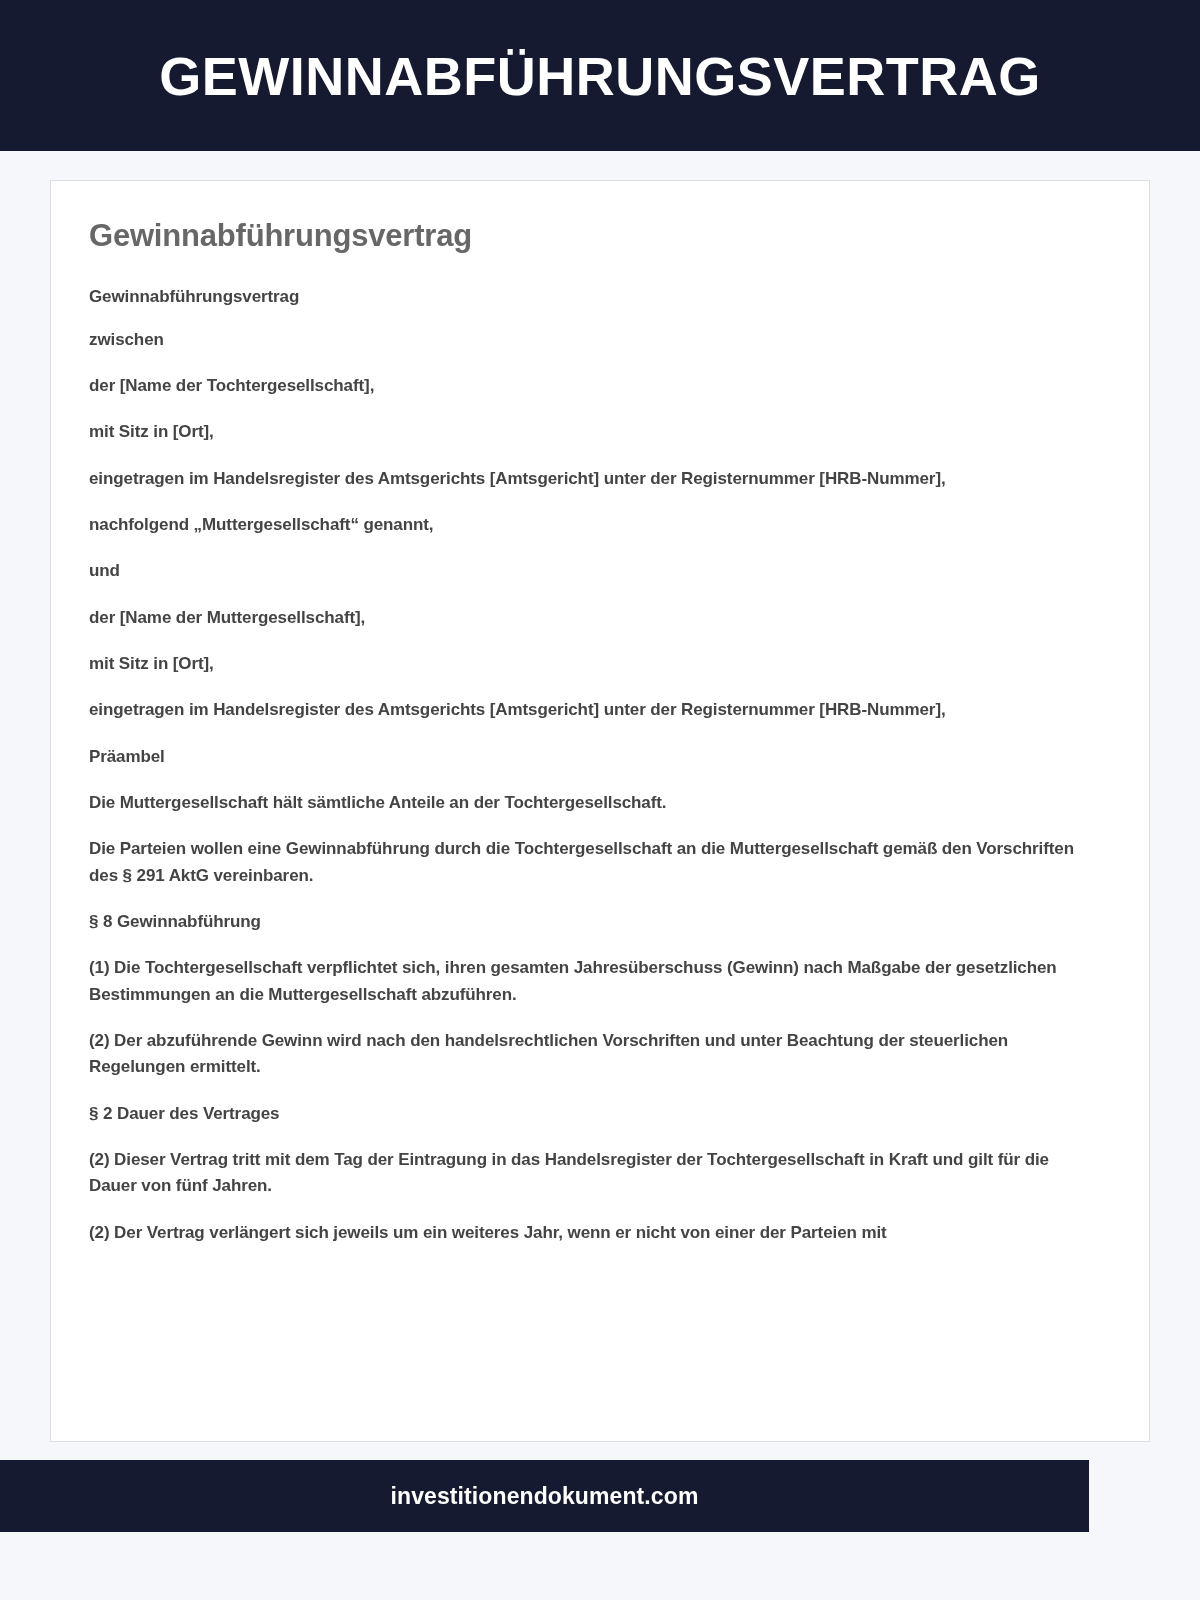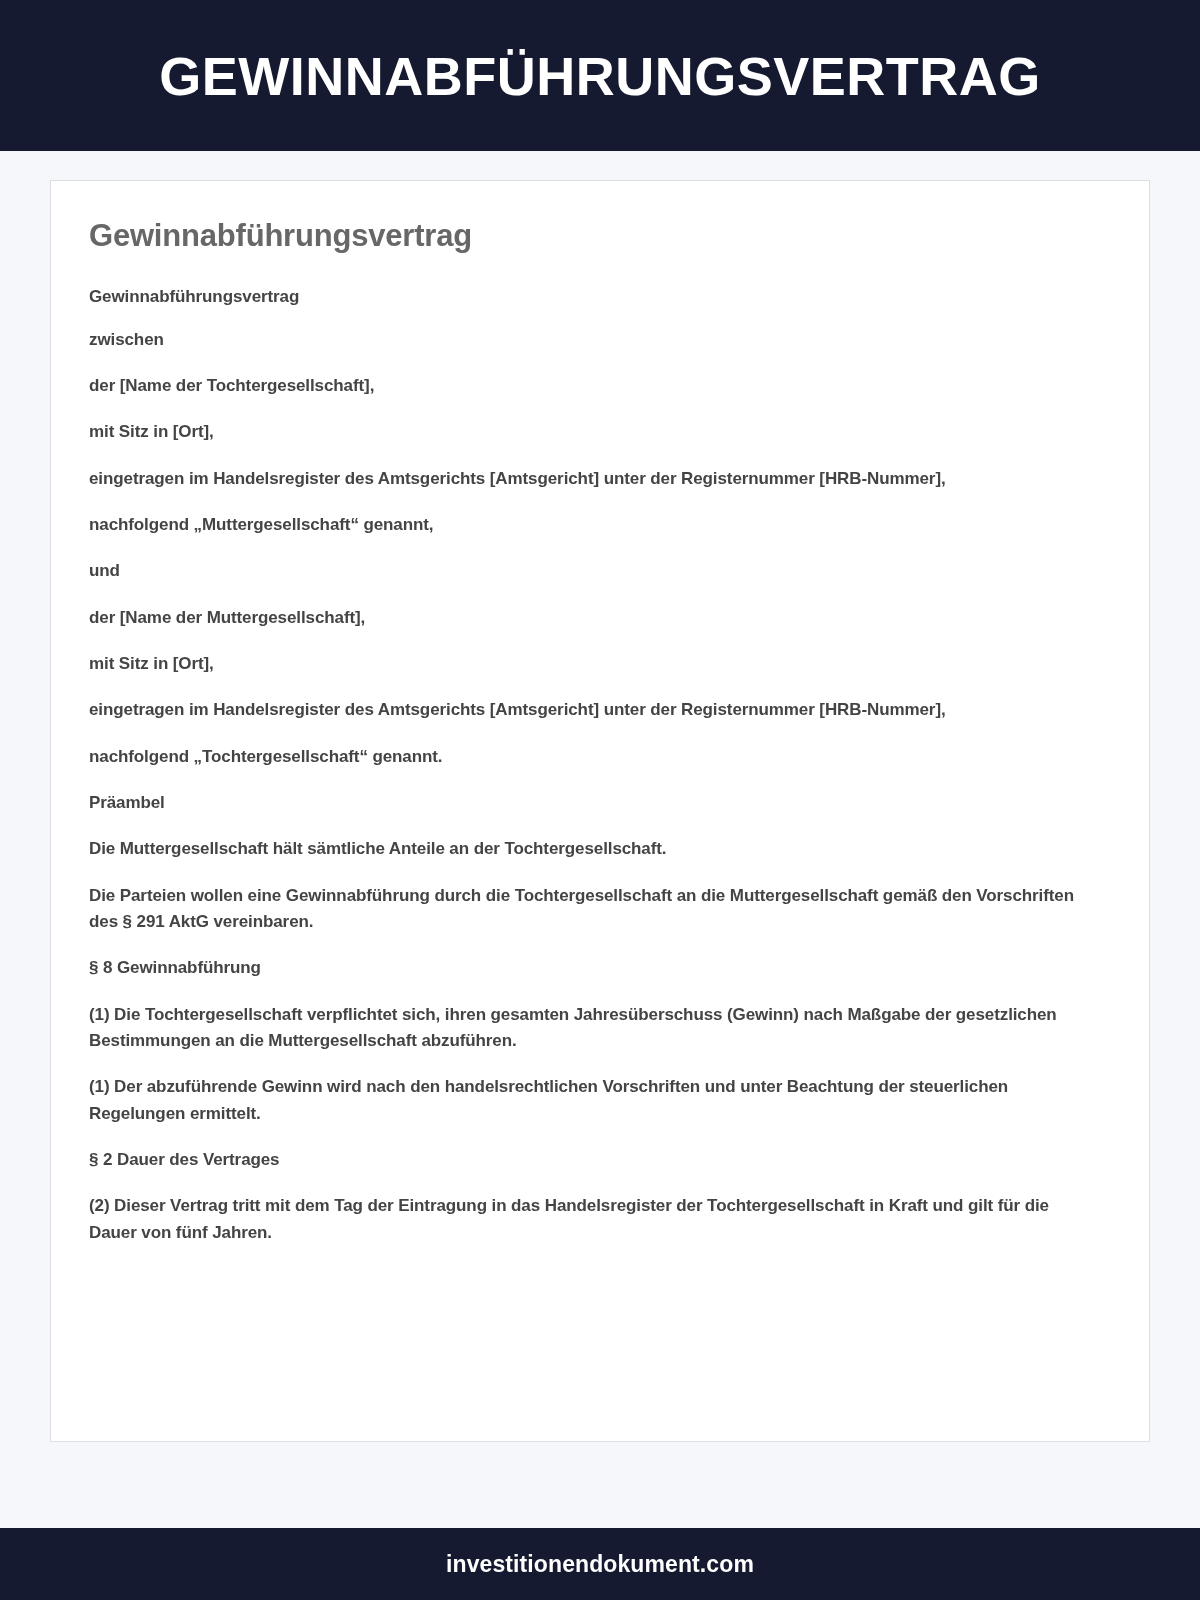--- a/index.html
+++ b/index.html
@@ -84,22 +84,22 @@
     margin-top: 6px;
   }
   p.doc-para.tight {
     margin-bottom: 16px;
   }
 
   
   .bottom-banner {
     position: absolute;
     left: 0;
-    top: 1528px;
-    width: 1200px;
+    top: 1460px;
+    width: 1089px;
     height: 72px;
     background: #151a30;
     display: flex;
     align-items: center;
     justify-content: center;
     box-sizing: border-box;
   }
   .bottom-banner-text {
     color: #ffffff;
     font-size: 23px;
@@ -123,28 +123,28 @@
       <p class="doc-para tight">Gewinnabführungsvertrag</p>
       <p class="doc-para">zwischen</p>
       <p class="doc-para">der [Name der Tochtergesellschaft],</p>
       <p class="doc-para">mit Sitz in [Ort],</p>
       <p class="doc-para">eingetragen im Handelsregister des Amtsgerichts [Amtsgericht] unter der Registernummer [HRB-Nummer],</p>
       <p class="doc-para">nachfolgend „Muttergesellschaft“ genannt,</p>
       <p class="doc-para gap-before">und</p>
       <p class="doc-para">der [Name der Muttergesellschaft],</p>
       <p class="doc-para">mit Sitz in [Ort],</p>
       <p class="doc-para">eingetragen im Handelsregister des Amtsgerichts [Amtsgericht] unter der Registernummer [HRB-Nummer],</p>
-      <p class="doc-para">nachfolgend „Tochtergesellschaft“ genannt.</p>
       <p class="doc-para gap-before">Präambel</p>
       <p class="doc-para">Die Muttergesellschaft hält sämtliche Anteile an der Tochtergesellschaft.</p>
       <p class="doc-para">Die Parteien wollen eine Gewinnabführung durch die Tochtergesellschaft an die Muttergesellschaft gemäß den Vorschriften des § 291 AktG vereinbaren.</p>
       <p class="doc-para gap-before">§ 8 Gewinnabführung</p>
       <p class="doc-para">(1) Die Tochtergesellschaft verpflichtet sich, ihren gesamten Jahresüberschuss (Gewinn) nach Maßgabe der gesetzlichen Bestimmungen an die Muttergesellschaft abzuführen.</p>
-      <p class="doc-para">(1) Der abzuführende Gewinn wird nach den handelsrechtlichen Vorschriften und unter Beachtung der steuerlichen Regelungen ermittelt.</p>
+      <p class="doc-para">(2) Der abzuführende Gewinn wird nach den handelsrechtlichen Vorschriften und unter Beachtung der steuerlichen Regelungen ermittelt.</p>
       <p class="doc-para gap-before">§ 2 Dauer des Vertrages</p>
       <p class="doc-para">(2) Dieser Vertrag tritt mit dem Tag der Eintragung in das Handelsregister der Tochtergesellschaft in Kraft und gilt für die Dauer von fünf Jahren.</p>
+      <p class="doc-para">(2) Der Vertrag verlängert sich jeweils um ein weiteres Jahr, wenn er nicht von einer der Parteien mit</p>
     </div>
   </article>
 </main>
 
 <footer class="bottom-banner">
   <div class="bottom-banner-text">investitionendokument.com</div>
 </footer>
 
 </body></html>

